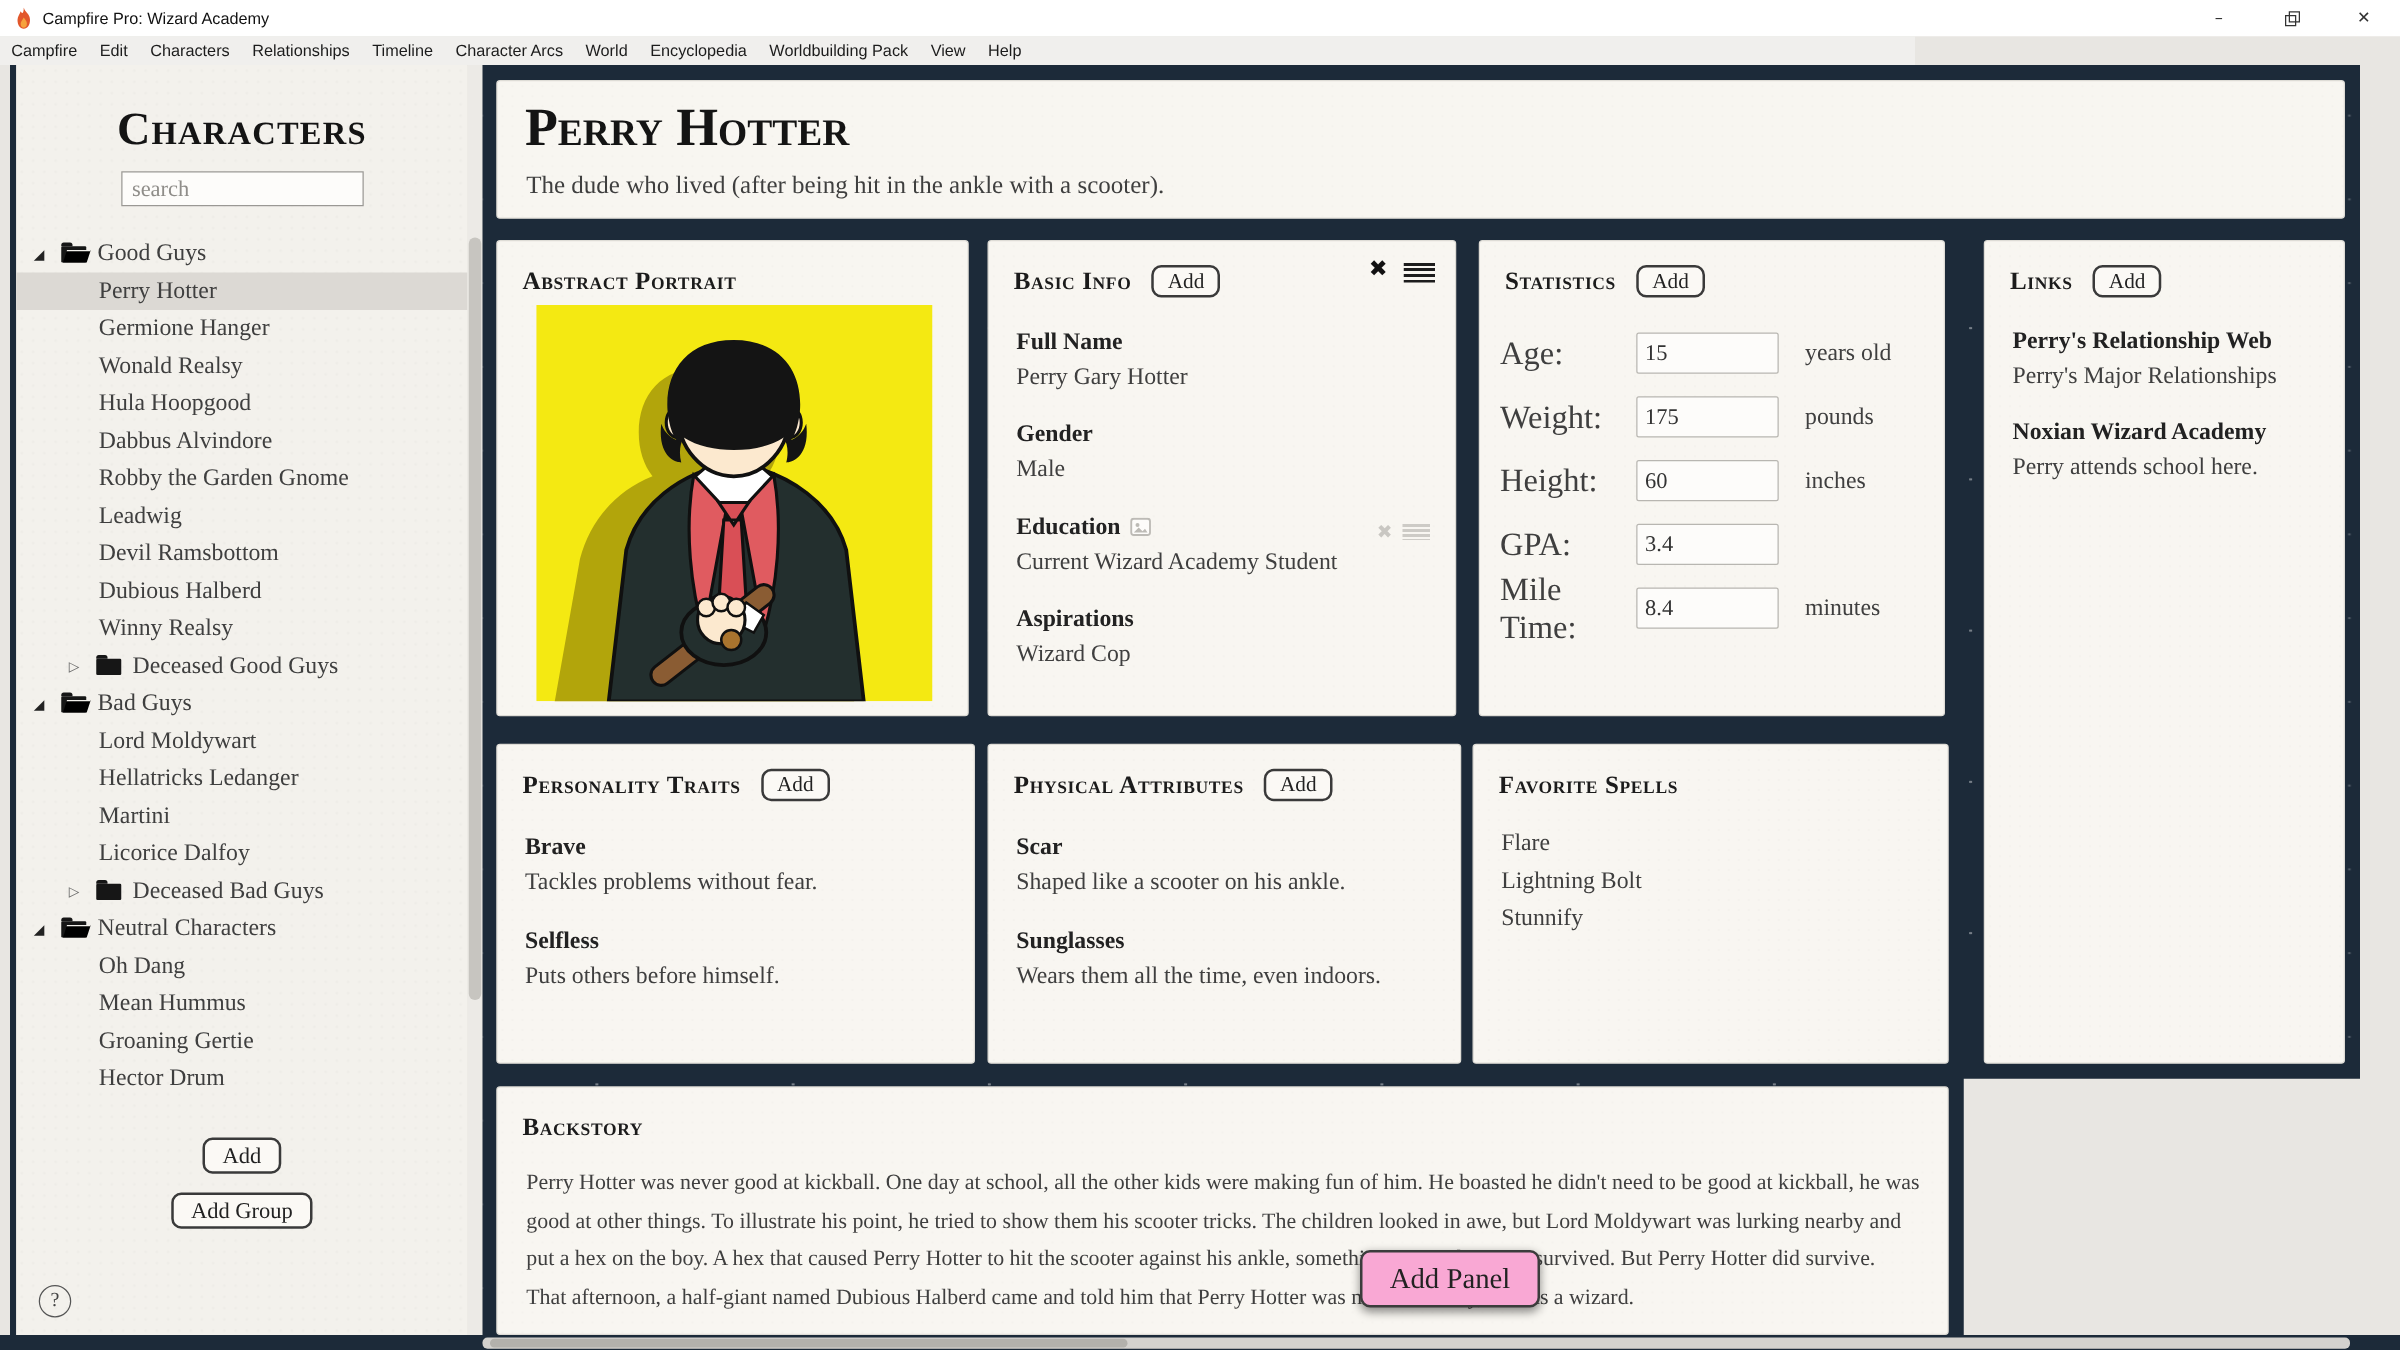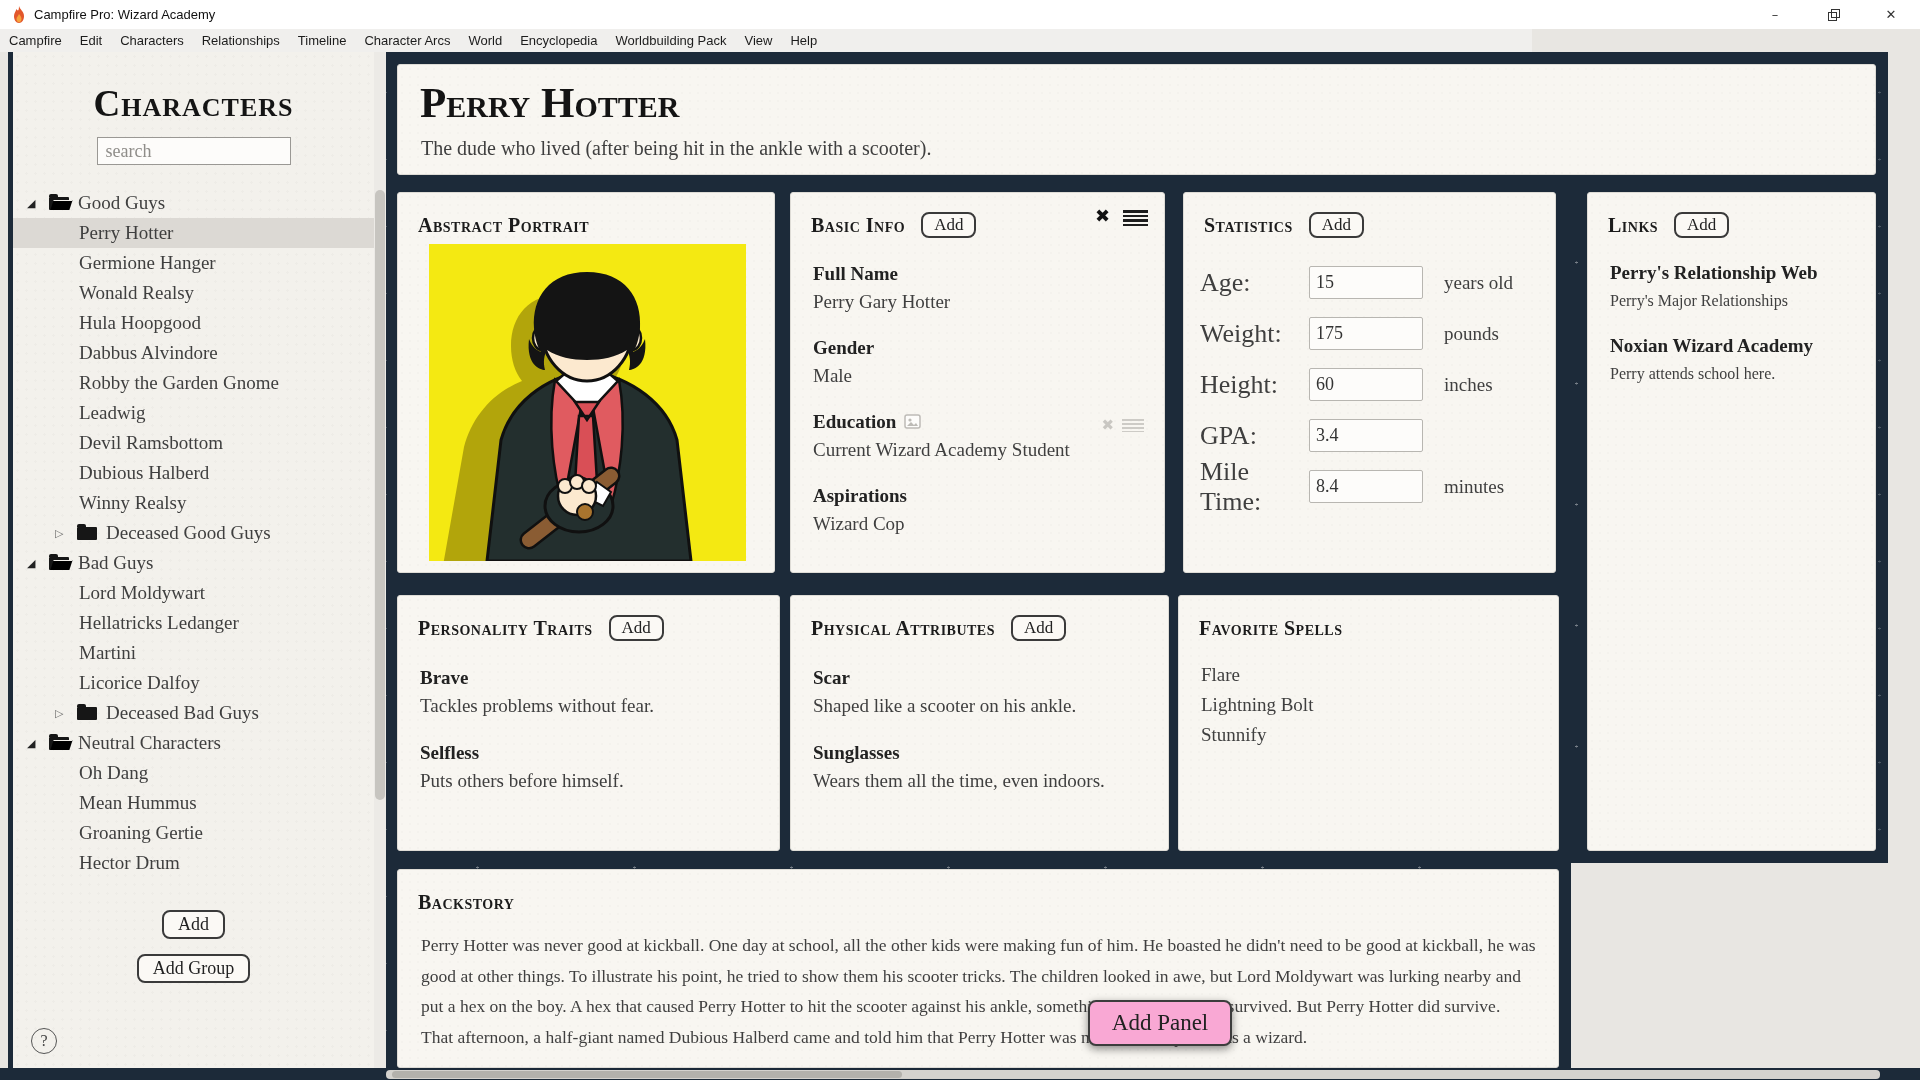--- a/index.html
+++ b/index.html
@@ -96,21 +96,21 @@
   #stats-rows{margin:14px 0 0 16px;}
   .stat-row{display:flex;align-items:center;height:51px;}
   .stat-label{width:109px;font-size:26px;color:#3f3f3f;}
   .stat-input{width:100px;height:31px;border:1px solid #b8b6b1;border-radius:2px;background:#fdfcfa;
               font-family:"Liberation Serif",serif;font-size:18px;color:#333;padding:0 6px;}
   .stat-unit{margin-left:21px;font-size:19px;color:#3f3f3f;}
   
   #links-panel{left:1201px;top:140px;width:289px;height:659px;}
   .link-item{margin:16px 0 0 22px;cursor:pointer;}
   .link-title{font-size:19px;font-weight:700;color:#222;line-height:27px;}
-  .link-sub{font-size:16px;color:#3f3f3f;line-height:30px;}
+  .link-sub{font-size:19px;color:#3f3f3f;line-height:30px;}
   
   #personality-panel{left:11px;top:543px;width:383px;height:256px;}
   #physical-panel{left:404px;top:543px;width:379px;height:256px;}
   #spells-panel{left:792px;top:543px;width:381px;height:256px;}
   .trait{margin:18px 0 0 22px;}
   .trait-name{font-size:19px;font-weight:700;color:#222;line-height:27px;}
   .trait-desc{font-size:19px;color:#3f3f3f;line-height:30px;}
   .spell{margin:0 0 0 22px;font-size:19px;color:#3f3f3f;line-height:30px;}
   #spell-list{margin-top:14px;}
   

